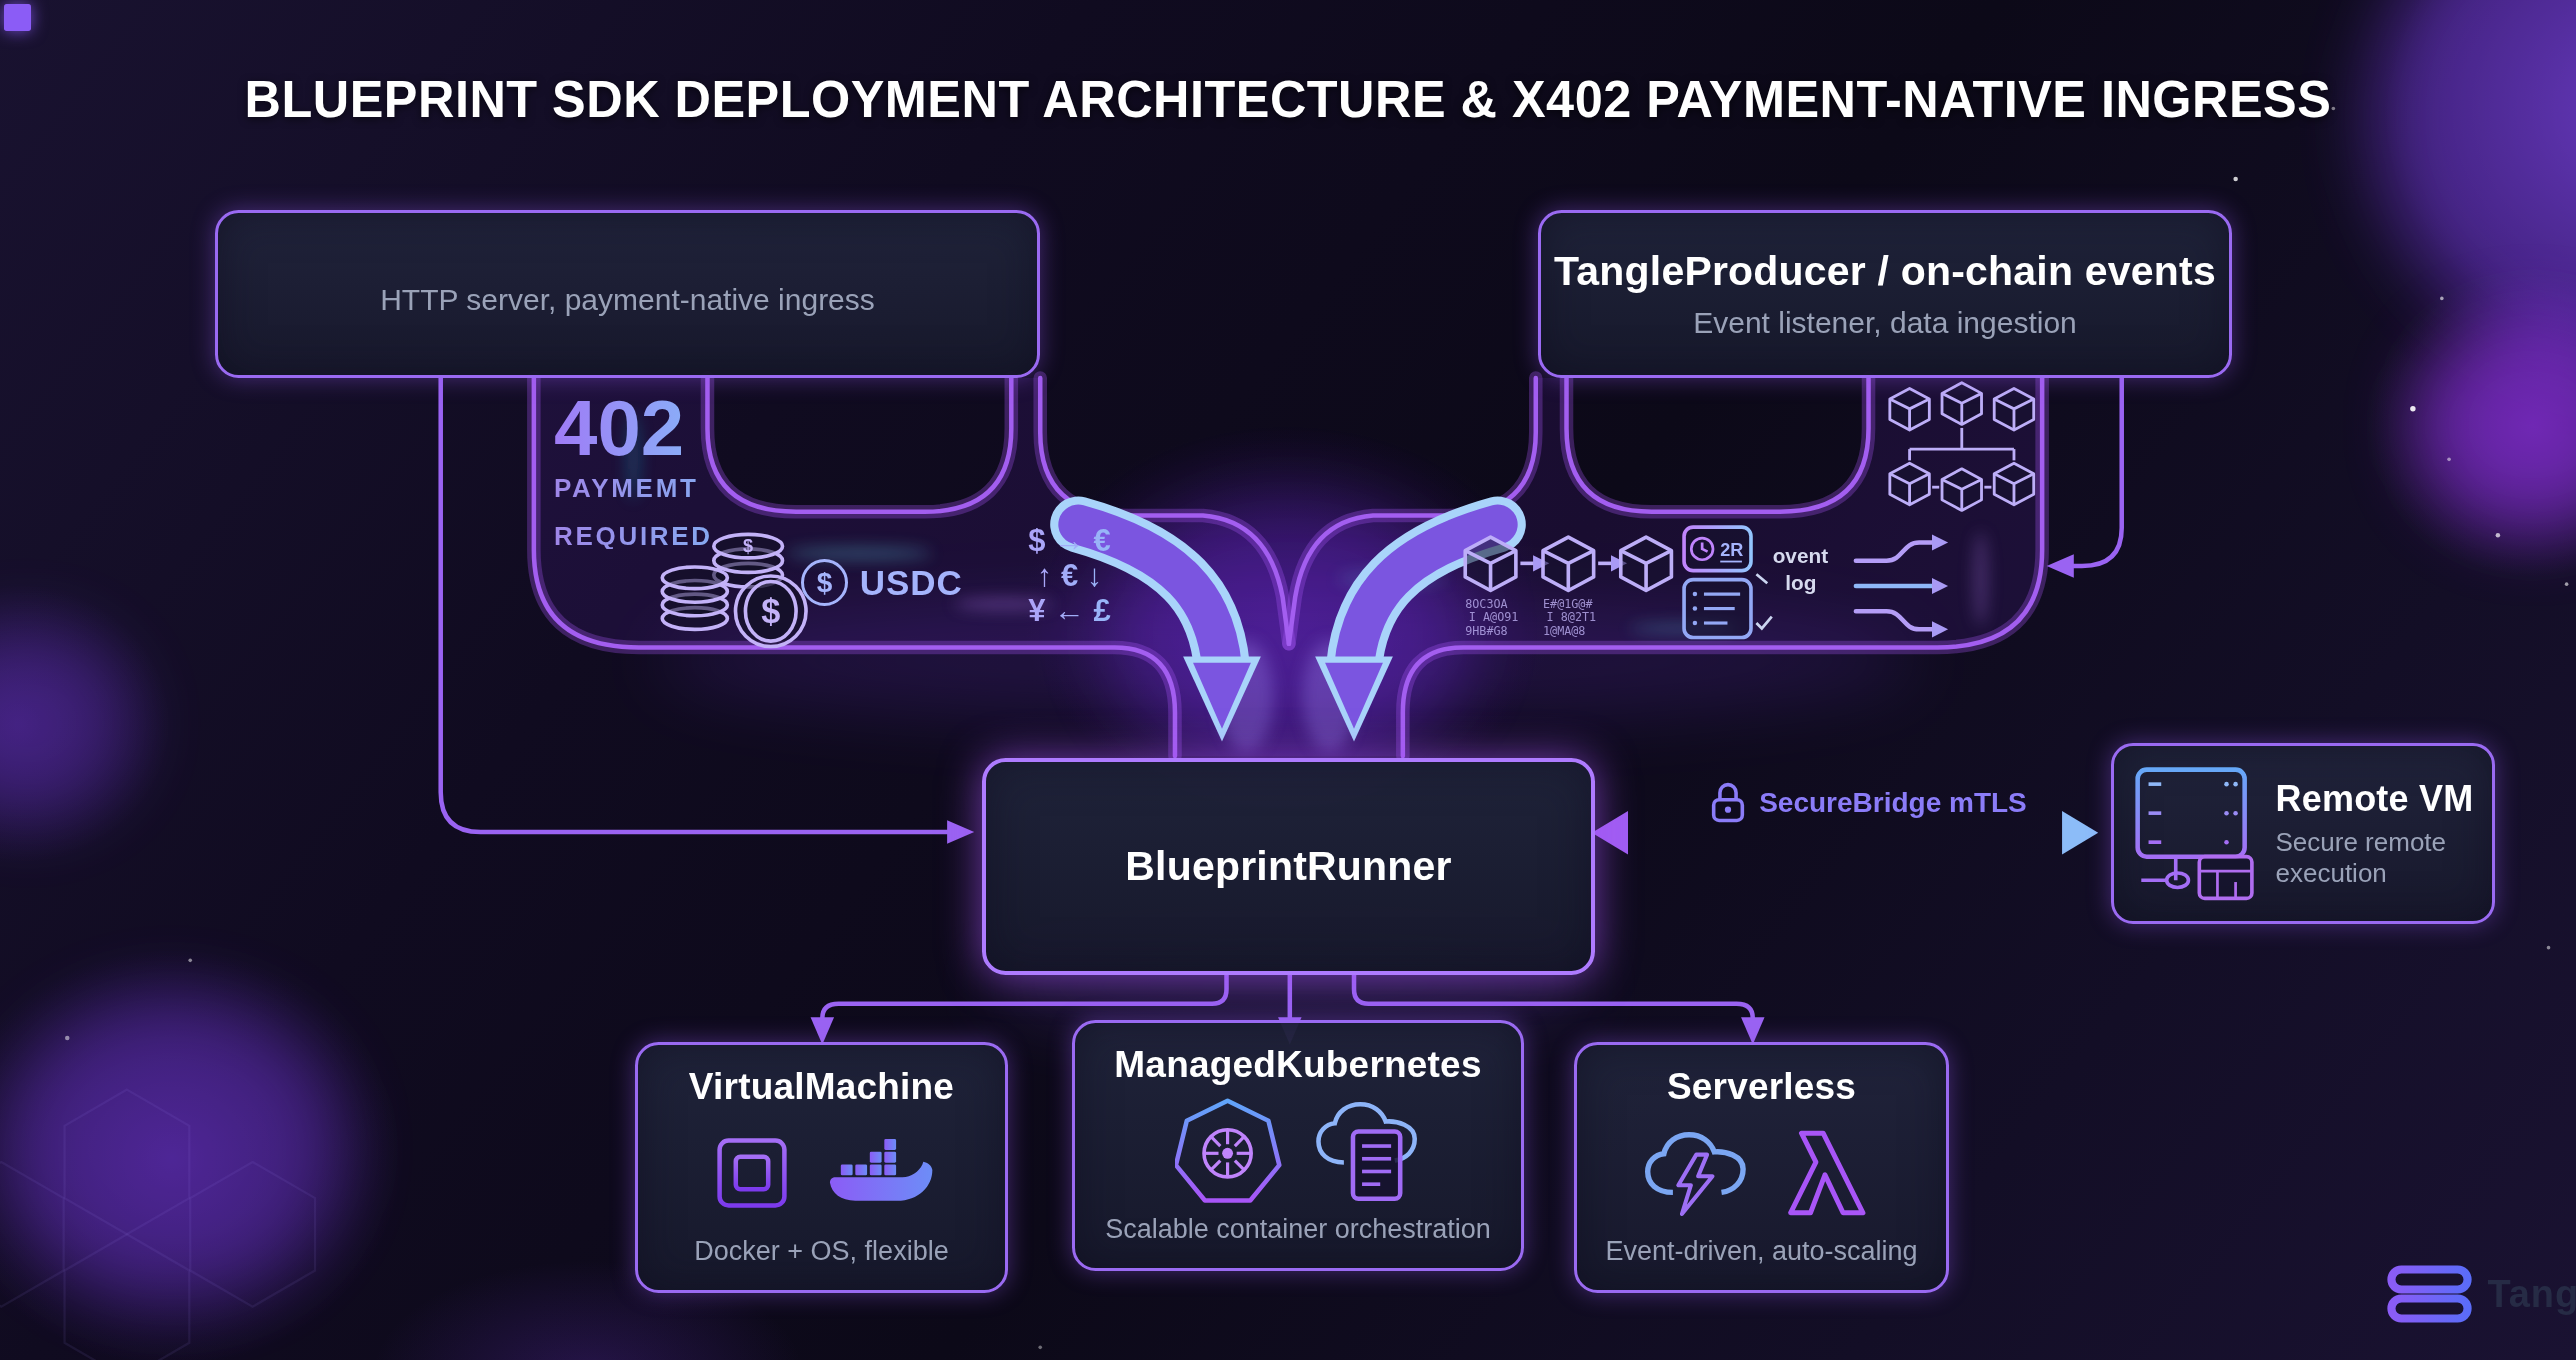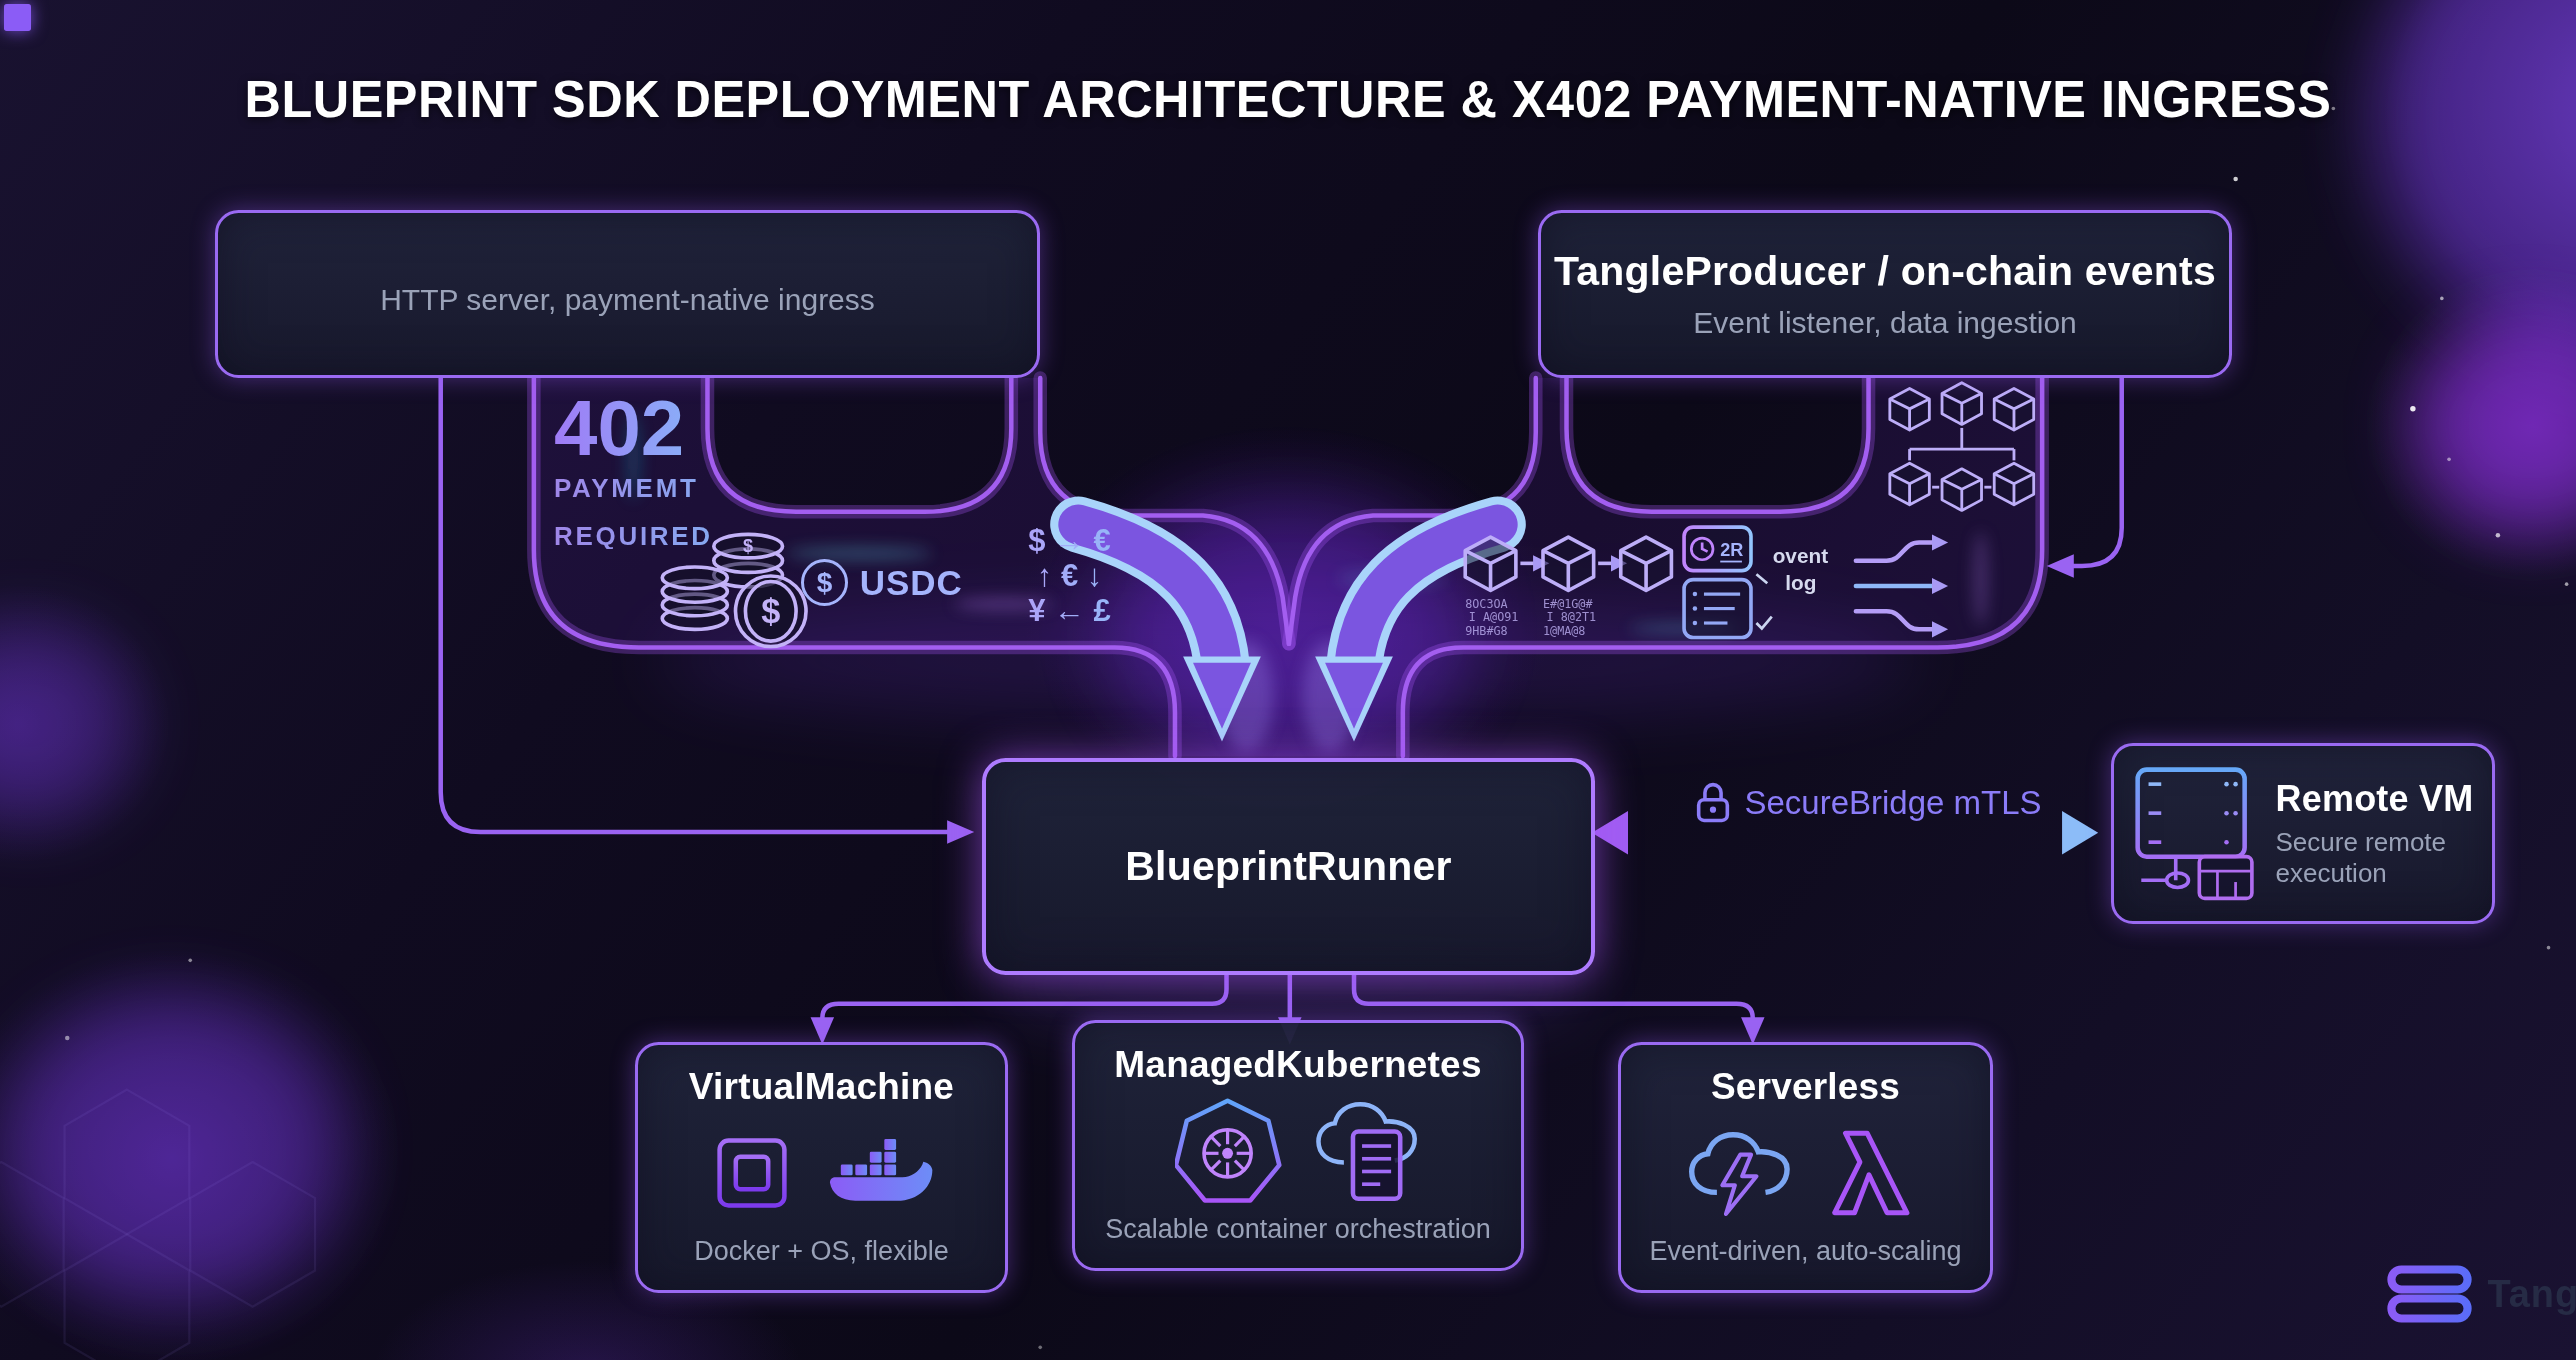--- a/index.html
+++ b/index.html
@@ -40,21 +40,21 @@
   .node.remote .txt .s{font-size:26px;margin-top:7.2px;max-width:226px;line-height:1.2;}
   .badge402{position:absolute;left:554px;top:389px;line-height:1;}
   .badge402 .code{font-size:78px;font-weight:800;background:linear-gradient(90deg,#9f7bf6,#86b7f8);-webkit-background-clip:text;background-clip:text;color:transparent;}
   .badge402 .l{font-size:26px;font-weight:800;letter-spacing:2.7px;margin-top:8.1px;background:linear-gradient(90deg,#9f86e8,#86a9f0);-webkit-background-clip:text;background-clip:text;color:transparent;}
   .usdc{position:absolute;left:801px;top:559px;display:flex;align-items:center;gap:11.8px;}
   .usdc .circ{width:47px;height:47px;border:3.6px solid #a5b4fc;border-radius:50%;display:grid;place-items:center;font-size:28px;font-weight:800;color:#a5b4fc;box-sizing:border-box;}
   .usdc .lbl{font-size:35px;font-weight:800;color:#a5b4fc;letter-spacing:0.9px;}
   .fx{position:absolute;left:1006px;top:523px;width:127px;text-align:center;}
   .fx div{font-size:31px;font-weight:700;line-height:35px;background:linear-gradient(90deg,#b49df8,#8fbcf8);-webkit-background-clip:text;background-clip:text;color:transparent;}
   .bridge{position:absolute;left:1653px;top:781px;width:429px;display:flex;align-items:center;justify-content:center;gap:11px;}
-  .bridge .lbl{font-size:33px;font-weight:400;color:#8b7cf8;}
+  .bridge .lbl{font-size:28px;font-weight:700;color:#8b7cf8;}
   .logo{position:absolute;left:2386px;top:1264px;display:flex;align-items:center;gap:14.5px;}
   .logo .lbl{font-size:38px;font-weight:800;color:#262b45;letter-spacing:0.9px;}
 </style>
 </head>
 <body>
 
 <div class="stage">
 
   <svg width="2576" height="1360" viewBox="0 0 2848 1504">
     <defs>
@@ -376,21 +376,21 @@
         <rect x="44" y="38" width="52" height="74" rx="6" fill="rgba(22,18,46,.85)" stroke="#a06bf5" stroke-width="5"></rect>
         <line x1="54" y1="54" x2="86" y2="54" stroke="#a06bf5" stroke-width="4"></line>
         <line x1="54" y1="68" x2="86" y2="68" stroke="#a06bf5" stroke-width="4"></line>
         <line x1="54" y1="82" x2="86" y2="82" stroke="#a06bf5" stroke-width="4"></line>
         <line x1="54" y1="96" x2="74" y2="96" stroke="#a06bf5" stroke-width="4"></line>
       </svg>
     </div>
     <div class="s">Scalable container orchestration</div>
   </div>
 
-  <div class="node small" style="left:1574px;top:1042px;width:375px;height:251px;margin-left:44px;">
+  <div class="node small" style="left:1574px;top:1042px;width:375px;height:251px;">
     <div class="t">Serverless</div>
     <div class="icons">
       <svg width="114" height="99" viewBox="0 0 126 110" style="position:static;">
         <path d="M34,76 C16,76 6,66 6,53 C6,42 14,34 24,33 C27,20 38,12 52,12 C66,12 76,20 80,31 C92,30 112,35 112,50 C112,64 102,74 88,76" fill="none" stroke="#7ba6f2" stroke-width="6"></path>
         <path d="M60,34 L40,68 L54,68 L44,100 L78,58 L62,58 L72,34 Z" fill="none" stroke="#9d6ff5" stroke-width="4.5" stroke-linejoin="round"></path>
       </svg>
       <svg width="94" height="94" viewBox="0 0 104 104" style="position:static;">
         <path d="M16,8 L40,8 L84,96 L62,96 L42,54 L26,96 L4,96 L32,40 Z" fill="none" stroke="#a855f7" stroke-width="5.5" stroke-linejoin="round"></path>
       </svg>
     </div>

